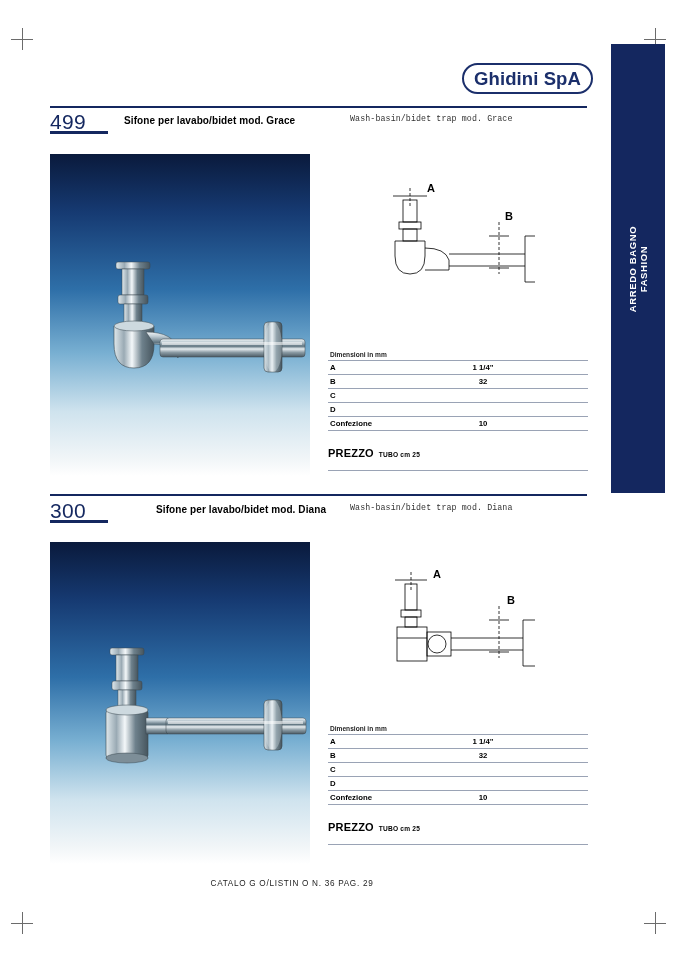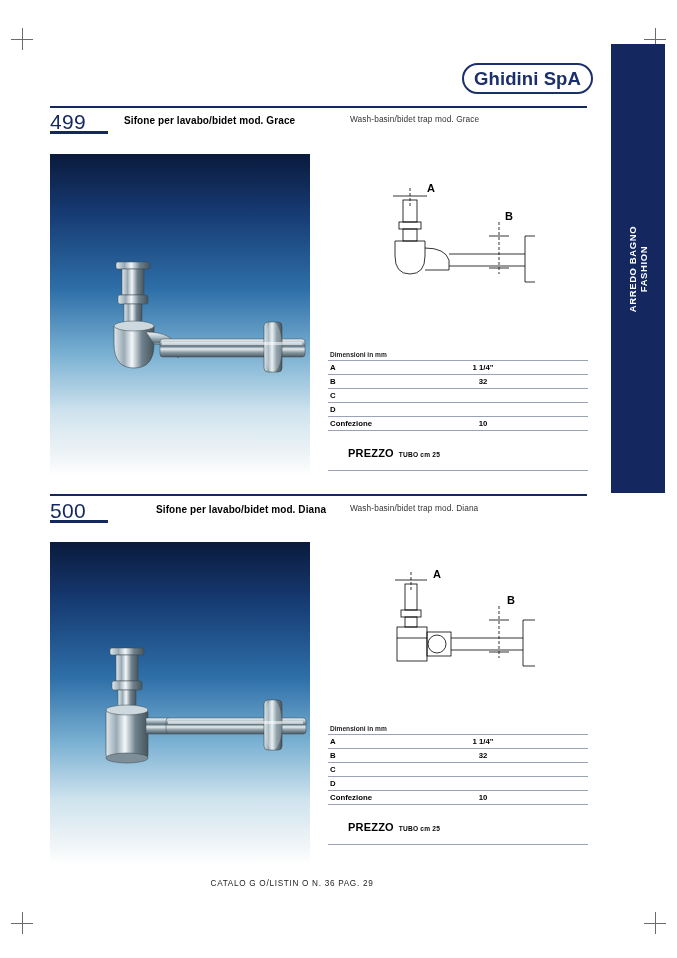--- a/index.html
+++ b/index.html
@@ -94,20 +94,21 @@
     font-size: 10px;
     font-weight: bold;
     color: #000;
     letter-spacing: 0.1px;
   }
   .title-en {
     position: absolute;
     font-size: 8.3px;
     color: #333;
     letter-spacing: 0.1px;
+    font-family: Liberation Mono, monospace;
   }
 
   
   .photo {
     position: absolute;
     left: 50px;
     width: 260px;
     height: 322px;
     background: linear-gradient(180deg, #0a1a3c 0%, #163a72 18%, #2e6fa8 42%, #79b0d2 62%, #cfe3ee 80%, #f2f6f8 95%, #ffffff 100%);
     overflow: hidden;
@@ -148,21 +149,21 @@
   }
   .dim-val {
     flex: 1;
     text-align: center;
     font-weight: bold;
     font-size: 7.8px;
     padding-right: 62px;
   }
   .price-row {
     position: absolute;
-    left: 348px;
+    left: 328px;
     display: flex;
     align-items: baseline;
     width: 260px;
   }
   .price-label {
     font-size: 11px;
     font-weight: bold;
     letter-spacing: 0.2px;
   }
   .price-note {
@@ -313,21 +314,21 @@
   </div>
 </div>
 
 <div class="price-row" style="top:447px;">
   <span class="price-label">PREZZO</span>
   <span class="price-note">TUBO cm 25</span>
 </div>
 <div class="price-rule" style="top:470px;"></div>
 
 <div class="section-rule" style="top:494px;"></div>
-<div class="code-num" style="left:50px; top:499px;">500</div>
+<div class="code-num" style="left:50px; top:499px;">300</div>
 <div class="code-underline" style="left:50px; top:520px;"></div>
 <div class="title-it" style="left:124px; top:504px;margin-left:32px;">Sifone per lavabo/bidet mod. Diana</div>
 <div class="title-en" style="left:350px; top:503px;">Wash-basin/bidet trap mod. Diana</div>
 
 <div class="photo" style="top:542px;">
   <svg width="260" height="322" viewBox="0 0 260 322">
     <defs>
       <linearGradient id="chrome2" x1="0" y1="0" x2="0" y2="1">
         <stop offset="0%" stop-color="#f2f6f8"></stop>
         <stop offset="18%" stop-color="#b9c7cf"></stop>

